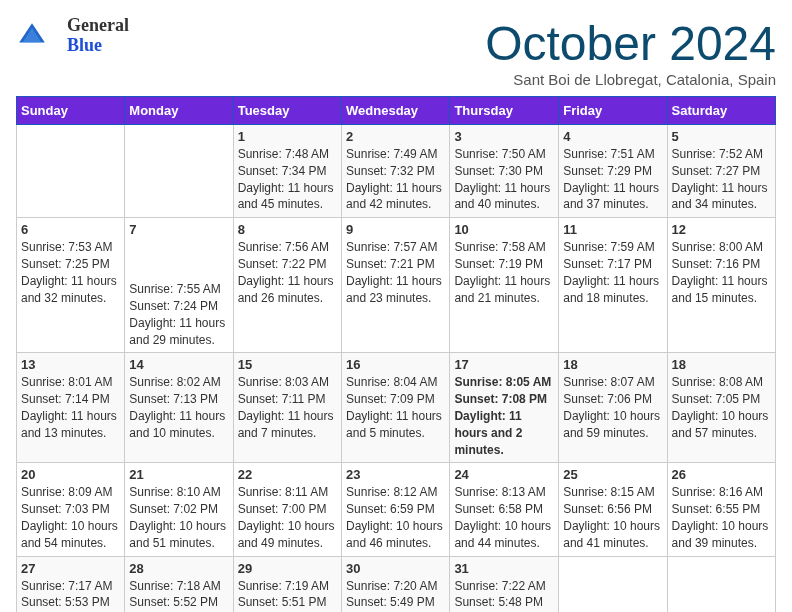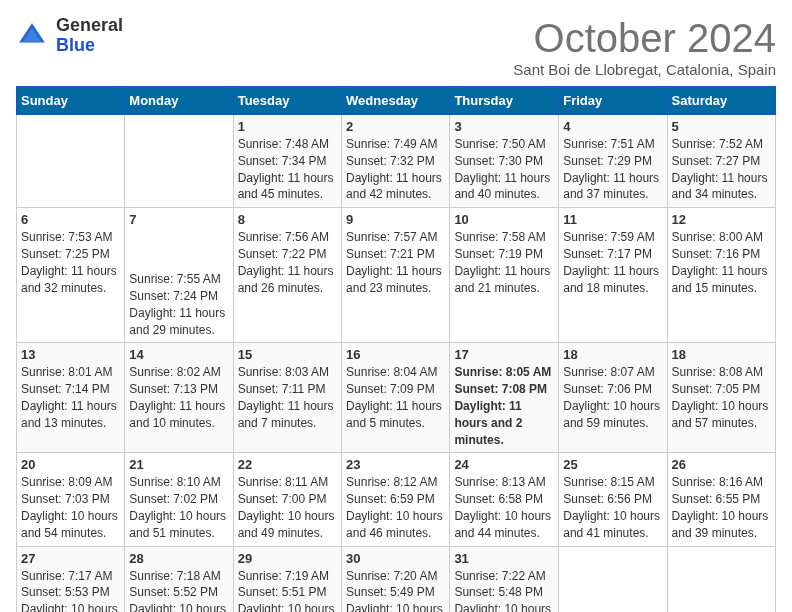--- a/index.html
+++ b/index.html
@@ -12,53 +12,54 @@
     }
     .header {
       display: flex;
       justify-content: space-between;
       align-items: flex-start;
       margin-bottom: 8px;
     }
     .logo {
       display: flex;
       align-items: center;
-      gap: 8px;
+      gap: 19px;
+      font-family: Liberation Serif, serif;
     }
     .logo-text {
       font-size: 18px;
       font-weight: bold;
       line-height: 1.1;
     }
     .logo-general { color: #333; }
     .logo-blue { color: #1d4ed8; }
     .logo-icon {
       width: 32px;
       height: 32px;
     }
     .title-area {
       text-align: right;
     }
     .month-title {
-      font-size: 40px;
-      color: #737373;
+      font-size: 48px;
+      color: #0c4a6e;
       font-weight: normal;
     }
     .subtitle {
       font-size: 15px;
       color: #555;
       margin-left: 34px;
     }
     .calendar {
       width: 100%;
       border-collapse: collapse;
       font-size: 11px;
     }
     .calendar thead tr th {
-      background-color: #0369a1;
+      background-color: #6d28d9;
       color: #fff;
       padding: 6px 4px;
       text-align: left;
       font-size: 13px;
       font-weight: bold;
       border: 1px solid #1a55bb;
     }
     .calendar tbody tr td {
       border: 1px solid #ccc;
       vertical-align: top;

